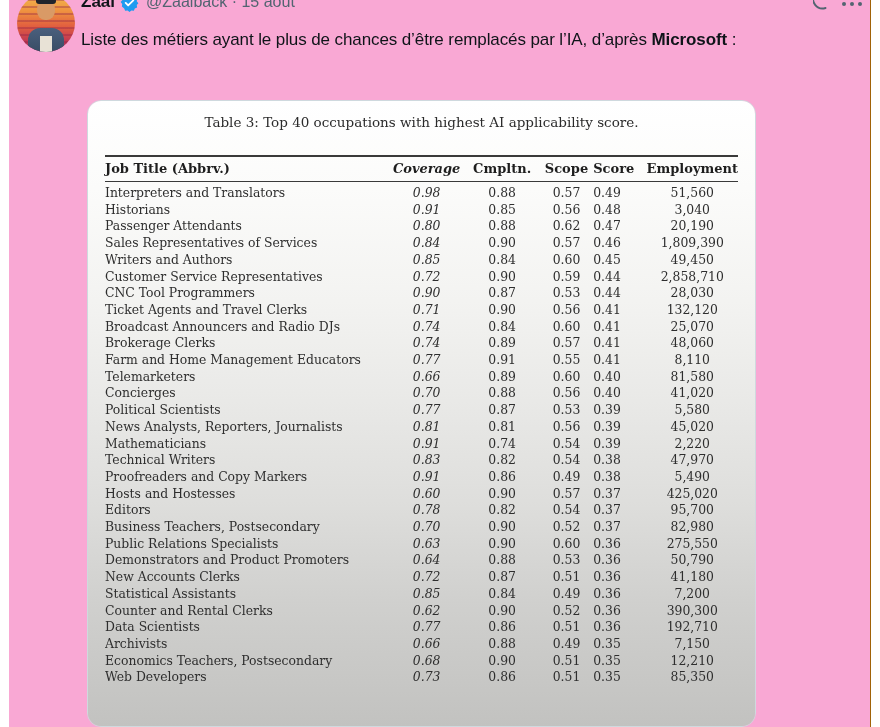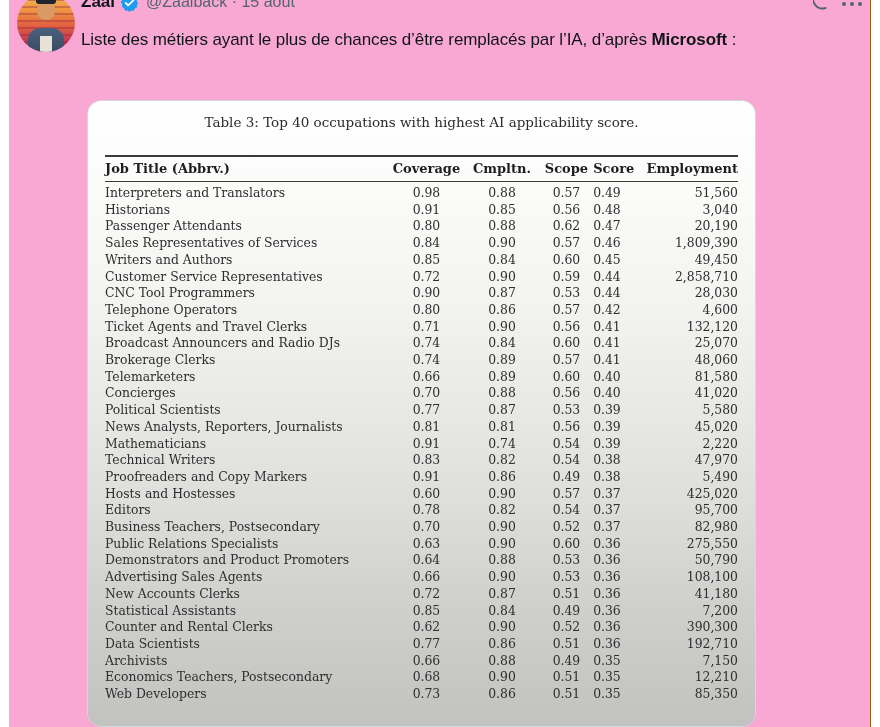--- a/index.html
+++ b/index.html
@@ -99,25 +99,25 @@
     white-space: nowrap;
     margin-top: 44px;
   }
   table.paper-table td {
     font-size: 12.4px; color: #2e2e2e;
     height: 16.7px; line-height: 16.7px; padding: 0;
     white-space: nowrap; overflow: hidden;
   }
   tbody tr:first-child td { padding-top: 3px; }
   .c-job   { text-align: left;  width: 45%; }
-  .c-coverage { text-align: center; width: 12%; }
+  .c-coverage { text-align: center; width: 12%; font-style: italic; }
   .c-cmpltn   { text-align: center; width: 12%; }
   .c-scope    { text-align: center; width: 8.5%; }
   .c-score    { text-align: left; width: 8.5%; }
-  .c-employment { text-align: right; width: 14%; }
+  .c-employment { text-align: center; width: 14%; }
 </style>
 </head>
 <body>
 
 <div class="column">
 
   <div class="avatar">
     <div class="torso"></div>
     <div class="shirt"></div>
     <div class="head"></div>
@@ -219,28 +219,20 @@
             </tr>
             <tr>
               <td class="c-job">CNC Tool Programmers</td>
               <td class="c-coverage">0.90</td>
               <td class="c-cmpltn">0.87</td>
               <td class="c-scope">0.53</td>
               <td class="c-score">0.44</td>
               <td class="c-employment">28,030</td>
             </tr>
             <tr>
-              <td class="c-job">Telephone Operators</td>
-              <td class="c-coverage">0.80</td>
-              <td class="c-cmpltn">0.86</td>
-              <td class="c-scope">0.57</td>
-              <td class="c-score">0.42</td>
-              <td class="c-employment">4,600</td>
-            </tr>
-            <tr>
               <td class="c-job">Ticket Agents and Travel Clerks</td>
               <td class="c-coverage">0.71</td>
               <td class="c-cmpltn">0.90</td>
               <td class="c-scope">0.56</td>
               <td class="c-score">0.41</td>
               <td class="c-employment">132,120</td>
             </tr>
             <tr>
               <td class="c-job">Broadcast Announcers and Radio DJs</td>
               <td class="c-coverage">0.74</td>
@@ -251,20 +243,28 @@
             </tr>
             <tr>
               <td class="c-job">Brokerage Clerks</td>
               <td class="c-coverage">0.74</td>
               <td class="c-cmpltn">0.89</td>
               <td class="c-scope">0.57</td>
               <td class="c-score">0.41</td>
               <td class="c-employment">48,060</td>
             </tr>
             <tr>
+              <td class="c-job">Farm and Home Management Educators</td>
+              <td class="c-coverage">0.77</td>
+              <td class="c-cmpltn">0.91</td>
+              <td class="c-scope">0.55</td>
+              <td class="c-score">0.41</td>
+              <td class="c-employment">8,110</td>
+            </tr>
+            <tr>
               <td class="c-job">Telemarketers</td>
               <td class="c-coverage">0.66</td>
               <td class="c-cmpltn">0.89</td>
               <td class="c-scope">0.60</td>
               <td class="c-score">0.40</td>
               <td class="c-employment">81,580</td>
             </tr>
             <tr>
               <td class="c-job">Concierges</td>
               <td class="c-coverage">0.70</td>
@@ -347,28 +347,20 @@
             </tr>
             <tr>
               <td class="c-job">Demonstrators and Product Promoters</td>
               <td class="c-coverage">0.64</td>
               <td class="c-cmpltn">0.88</td>
               <td class="c-scope">0.53</td>
               <td class="c-score">0.36</td>
               <td class="c-employment">50,790</td>
             </tr>
             <tr>
-              <td class="c-job">Advertising Sales Agents</td>
-              <td class="c-coverage">0.66</td>
-              <td class="c-cmpltn">0.90</td>
-              <td class="c-scope">0.53</td>
-              <td class="c-score">0.36</td>
-              <td class="c-employment">108,100</td>
-            </tr>
-            <tr>
               <td class="c-job">New Accounts Clerks</td>
               <td class="c-coverage">0.72</td>
               <td class="c-cmpltn">0.87</td>
               <td class="c-scope">0.51</td>
               <td class="c-score">0.36</td>
               <td class="c-employment">41,180</td>
             </tr>
             <tr>
               <td class="c-job">Statistical Assistants</td>
               <td class="c-coverage">0.85</td>

